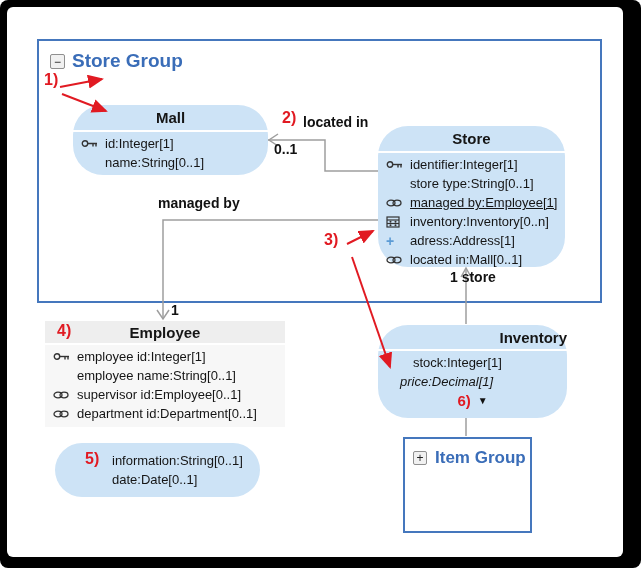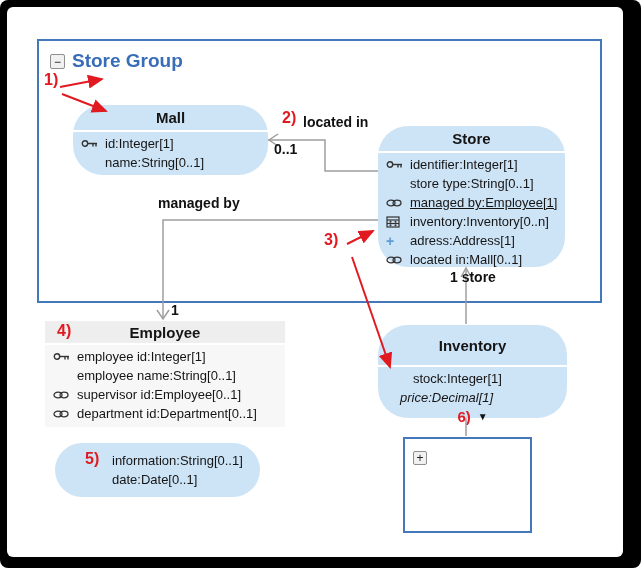--- a/index.html
+++ b/index.html
@@ -174,41 +174,42 @@
       <span class="anno" style="left:30px;top:7px;">5)</span>
       <div class="row" style="padding-left:57px;margin-top:8px;">
         <span>information:String[0..1]</span>
       </div>
       <div class="row" style="padding-left:57px;">
         <span>date:Date[0..1]</span>
       </div>
     </div>
 
     <div class="cls blue-fill" style="left:371px;top:318px;width:189px;height:93px;">
-      <div class="hdr" style="height:40px;">
+      <div class="hdr" style="height:24px;justify-content:flex-end;">
         <span>Inventory</span>
       </div>
       <div class="body">
         <div class="row" style="padding-left:35px;">
           <span>stock:Integer[1]</span>
         </div>
         <div class="row i" style="padding-left:22px;">
           <span>price:Decimal[1]</span>
         </div>
         <div class="row" style="justify-content:center;padding-left:0;gap:7px;">
           <span class="red" style="font-size:15px;font-weight:bold;">6)</span>
           <span class="dd-tri">▼</span>
         </div>
       </div>
     </div>
 
     <div class="group" style="left:396px;top:430px;width:129px;height:96px;">
       <span class="toggle abs" style="left:8px;top:12px;width:14px;height:14px;">
           <span>+</span>
         </span>
+      <div class="group-title abs" style="left:30px;top:9px;font-size:17px;">Item Group</div>
     </div>
 
     <div class="anno" style="left:37px;top:64px;">1)</div>
     <div class="anno" style="left:275px;top:102px;">2)</div>
     <div class="edge-label" style="left:296px;top:107px;">located in</div>
     <div class="edge-label" style="left:267px;top:134px;">0..1</div>
     <div class="edge-label" style="left:151px;top:188px;">managed by</div>
     <div class="anno" style="left:317px;top:224px;">3)</div>
     <div class="edge-label" style="left:443px;top:262px;">1 store</div>
     <div class="edge-label" style="left:164px;top:295px;">1</div>

